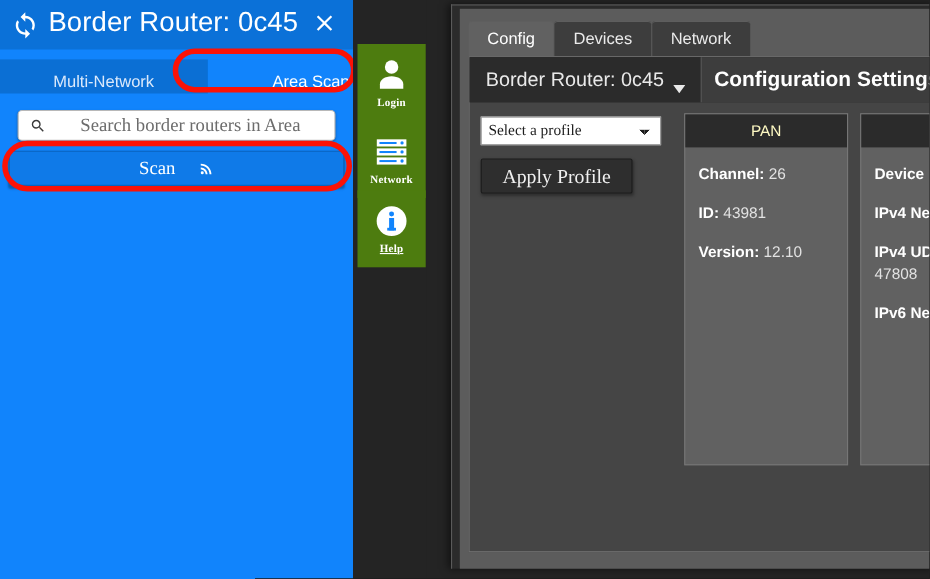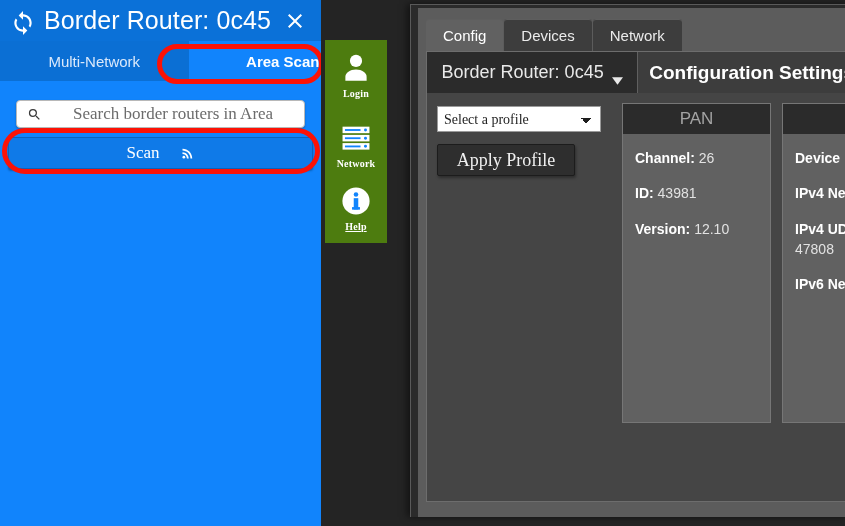--- a/index.html
+++ b/index.html
@@ -43,37 +43,37 @@
     white-space: nowrap;
   }
   #lp-close-icon {
     position: absolute; right: 14px; top: 9px;
     width: 24px; height: 24px;
     color: #ffffff;
     cursor: pointer;
   }
 
   #lp-tabs {
-    position: absolute; left: 0; top: 41px;
+    position: absolute; left: 0; top: 54px;
     width: 377px; height: 40px;
     display: flex;
   }
   .lp-tab {
     flex: 1 1 50%;
     display: flex; align-items: center; justify-content: center;
     font-size: 15px;
     color: #dbe9fb;
     background: #0b6fd4;
     cursor: pointer;
     user-select: none;
   }
   .lp-tab.active {
     background: #1184fc;
     color: #ffffff;
-    font-weight: bold;
+    font-weight: normal;
     text-align: center;
   }
 
   #lp-body {
     position: absolute; left: 0; top: 85px;
     width: 321px; height: 441px;
     background: #1184fc;
   }
   #search-wrap {
     position: absolute; left: 16px; top: 15px;
@@ -275,22 +275,22 @@
     flex: 0 0 149px;
     height: 320px;
     background: #616161;
     border: 1px solid #767676;
     display: flex; flex-direction: column;
   }
   .info-card-title {
     height: 30px;
     flex: 0 0 30px;
     background: #2b2b2b;
-    color: #a3a3a3;
-    font-size: 17px;
+    color: #fef9c3;
+    font-size: 14px;
     display: flex; align-items: center; justify-content: center;
   }
   .info-card-body {
     flex: 1 1 auto;
     padding: 14px 0 0 12px;
     overflow: hidden;
   }
   .info-row {
     margin-bottom: 15px;
     font-size: 14px;

